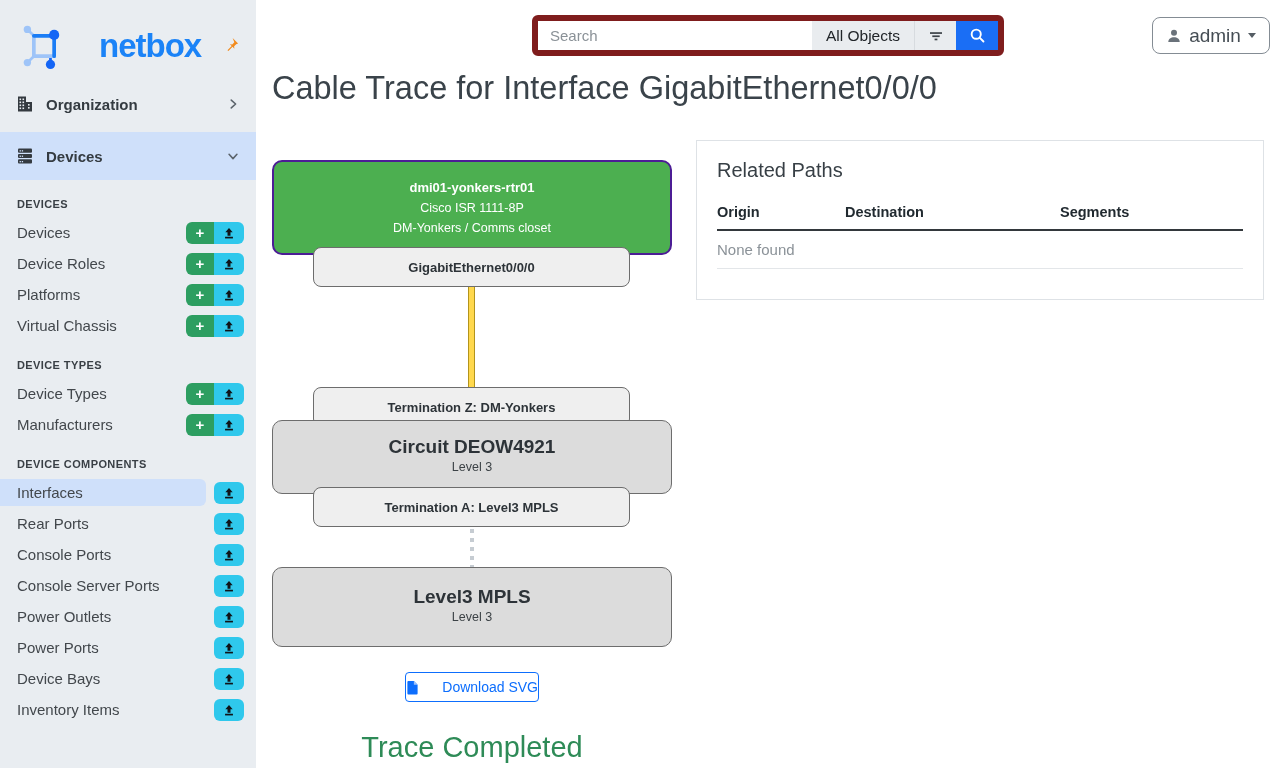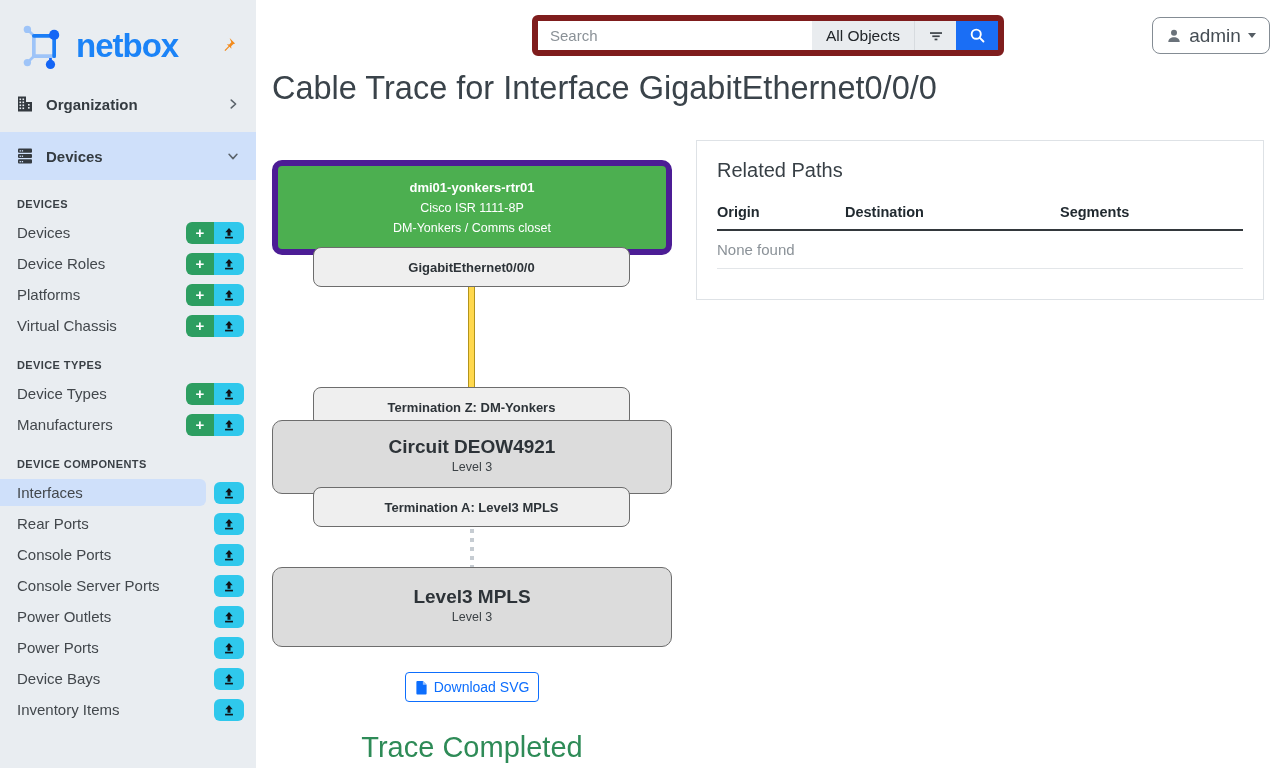--- a/index.html
+++ b/index.html
@@ -2,21 +2,21 @@
 <html><head>
 <meta charset="utf-8">
 <style>
   * { margin:0; padding:0; box-sizing:border-box; }
   html,body { width:1280px; height:768px; overflow:hidden; background:#fff;
               font-family:"Liberation Sans", sans-serif; }
 
   
   .sidebar { position:fixed; left:0; top:0; width:256px; height:768px;
              background:#e9edf1; z-index:2; }
-  .logo-row { height:80px; display:flex; align-items:center; padding:12px 20px 0 20px; }
+  .logo-row { height:80px; display:flex; align-items:center; padding:12px 20px 0 20px;gap:23px; }
   .logo-text { font-size:33px; font-weight:bold; color:#1b83f7; letter-spacing:-1px; margin-left:8px; }
   .pin-wrap { margin-left:auto; }
   .nav-row { height:48px; display:flex; align-items:center; padding:0 16px; margin-bottom:4px; cursor:pointer; }
   .nav-row.active { background:#cfe0fa; }
   .nav-label { margin-left:12px; font-weight:bold; font-size:15px; color:#343b41; }
   .nav-chev { margin-left:auto; display:flex; }
   .section-title { margin:18px 0 6px 17px; font-size:11px; line-height:13px;
                    font-weight:bold; color:#393f45; letter-spacing:.4px; }
   .side-item { position:relative; height:31px; display:flex; align-items:center;
                padding:0 12px 0 17px; font-size:15px; color:#42474c; cursor:pointer; }
@@ -55,41 +55,41 @@
   .caret-down { width:0; height:0; border-left:4.5px solid transparent;
                 border-right:4.5px solid transparent; border-top:5px solid #555d64; }
 
   .page-title { position:absolute; left:16px; top:70px; font-size:32.5px;
                 font-weight:400; color:#3a434a; white-space:nowrap; }
 
   
   .node { position:absolute; display:flex; flex-direction:column; align-items:center;
           justify-content:center; text-align:center; line-height:20px; }
   .node-parent { left:16px; width:400px; border-radius:10px; }
-  .node-green  { top:160px; height:95px; background:#4caf50; border:6px solid #4c1d95; }
+  .node-green  { top:160px; height:95px; background:#4caf50; border:2px solid #4c1d95; }
   .node-green .nm { font-weight:bold; font-size:13px; color:#fff; }
   .node-green .sub { font-size:12.5px; color:#fff; }
   .node-gray { background:#dcdcdc; border:1px solid #6d6d6d; }
   .node-gray .nm { font-weight:bold; font-size:19px; color:#2d3338; }
   .node-gray .sub { font-size:12.5px; color:#3c4246; }
   .node-circuit { top:420px; height:74px; }
   .node-network { top:567px; height:80px; }
   .attach { position:absolute; left:57px; width:317px; height:40px; background:#efefef;
             border:1px solid #6d6d6d; border-radius:8px; display:flex; align-items:center;
             justify-content:center; font-weight:bold; font-size:13px; color:#2d3338; }
   .cable-line { position:absolute; left:212px; top:287px; width:7px; height:100px;
                 background:#ffd84d; border-left:1px solid #b3941c; border-right:1px solid #b3941c; }
   .cable-label { position:absolute; left:236px; top:306px; font-size:13px;
                  line-height:20px; color:#1d2126; }
   .cable-label .nm { font-weight:bold; }
   .dash-line { position:absolute; left:214px; top:529px; width:4px; height:38px;
                background:repeating-linear-gradient(to bottom,#c6ccd2 0 4px,transparent 4px 9px); }
   .dl-btn { position:absolute; left:149px; top:672px; width:134px; height:30px;
             background:#fff; border:1px solid #0d6efd; border-radius:4px; color:#0d6efd;
-            font-size:14px; display:flex; align-items:center; justify-content:center;
+            font-size:14px; display:flex; align-items:center; justify-content:space-between;
             gap:6px; cursor:pointer; font-family:"Liberation Sans",sans-serif; }
   .trace-status { position:absolute; left:16px; top:731px; width:400px; text-align:center;
                   font-size:29px; color:#2e8b57; }
 
   
   .card { position:absolute; left:440px; top:140px; width:568px; height:160px;
           background:#fff; border:1px solid #dee2e6; border-radius:0; padding:18px 20px; }
   .card-title { font-size:20px; color:#373f45; }
   .paths-table { width:100%; border-collapse:collapse; margin-top:16px; }
   .paths-table th { text-align:left; font-size:14.5px; color:#212a30; padding:6px 0 9px 0;

